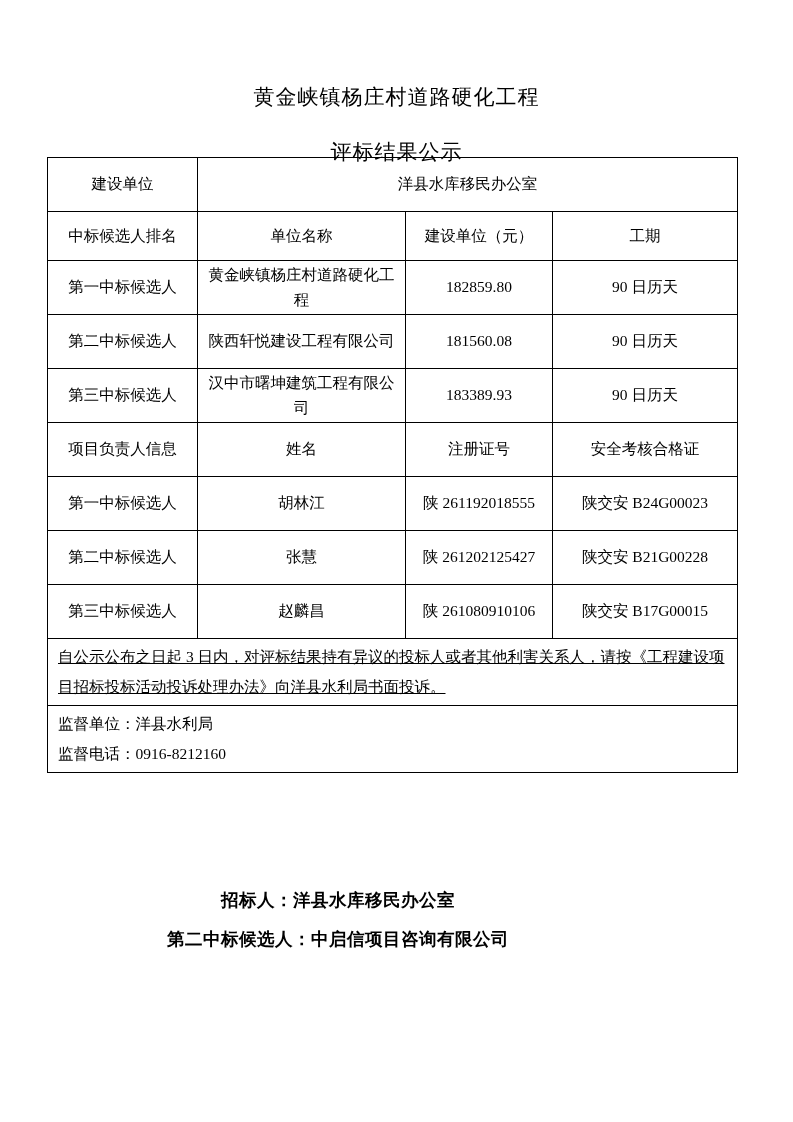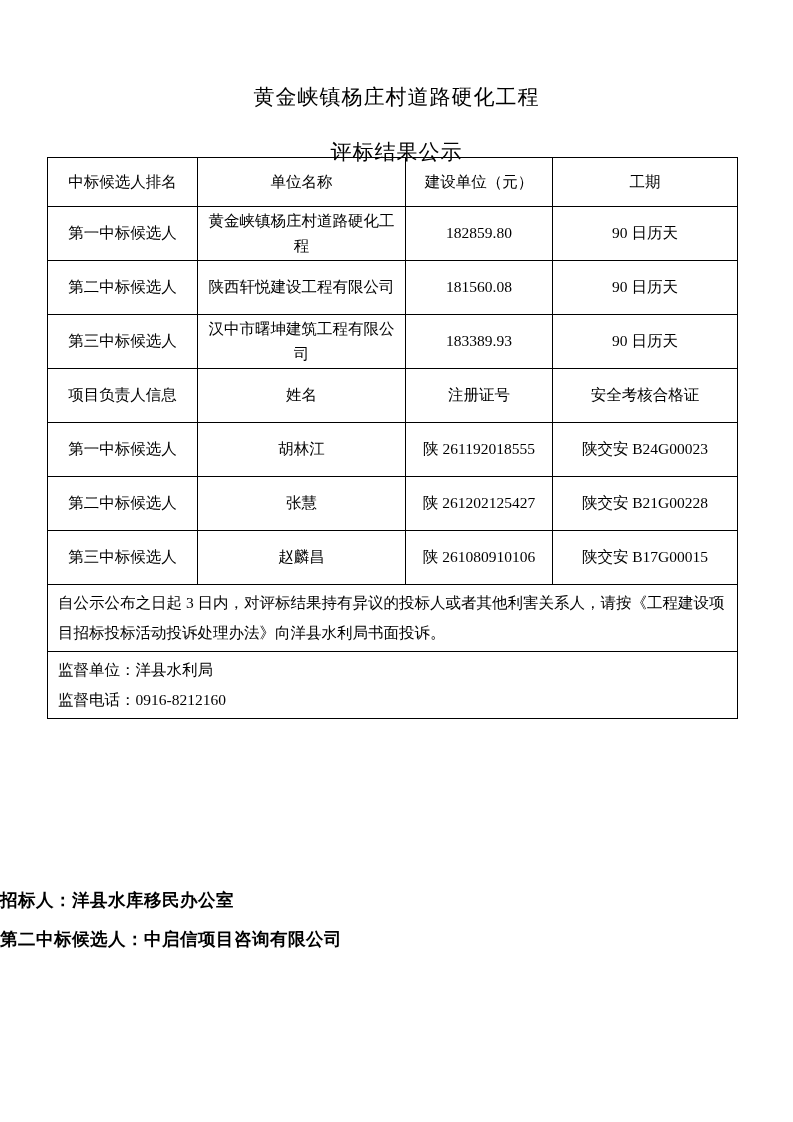--- a/index.html
+++ b/index.html
@@ -42,39 +42,39 @@
   .doc-table td {
     border: 1.8px solid #000000;
     text-align: center;
     vertical-align: middle;
     padding: 2px 6px;
     line-height: 1.55;
     word-break: break-all;
   }
   .r-std td   { height: 49px; }
   .r-hdr td   { height: 44px; }
-  .r-note td  { height: 58px; }
+  .r-note td  { height: 58px; text-decoration: underline; }
   .r-sup td   { height: 50px; }
   td.cell-left {
     text-align: left;
     padding-left: 9px;
   }
   td.cell-block {
     text-align: left;
     padding: 3px 10px;
     line-height: 30px;
   }
   .sup-line { line-height: 30px; }
 
   .footer-line {
     position: absolute;
     left: 0;
     width: 793px;
     box-sizing: border-box;
-    text-align: left;
+    text-align: center;
     padding-right: 117px;
     font-size: 17.5px;
     font-weight: bold;
     letter-spacing: 0.5px;
   }
   .footer-1 { top: 888px; }
   .footer-2 { top: 927px; }
   .footer-3 { top: 970px; }
 </style>
 </head>
@@ -87,20 +87,24 @@
 
   <table class="doc-table">
     <colgroup>
       <col class="c1">
         <col class="c2">
         <col class="c3">
         <col class="c4">
     </colgroup>
 
     <tbody>
+        <tr class="r-std">
+      <td>建设单位</td>
+      <td colspan="3">洋县水库移民办公室</td>
+    </tr>
 
 
     <tr class="r-hdr">
       <td>中标候选人排名</td>
       <td>单位名称</td>
       <td>建设单位（元）</td>
       <td>工期</td>
     </tr>
 
     <tr class="r-std">

